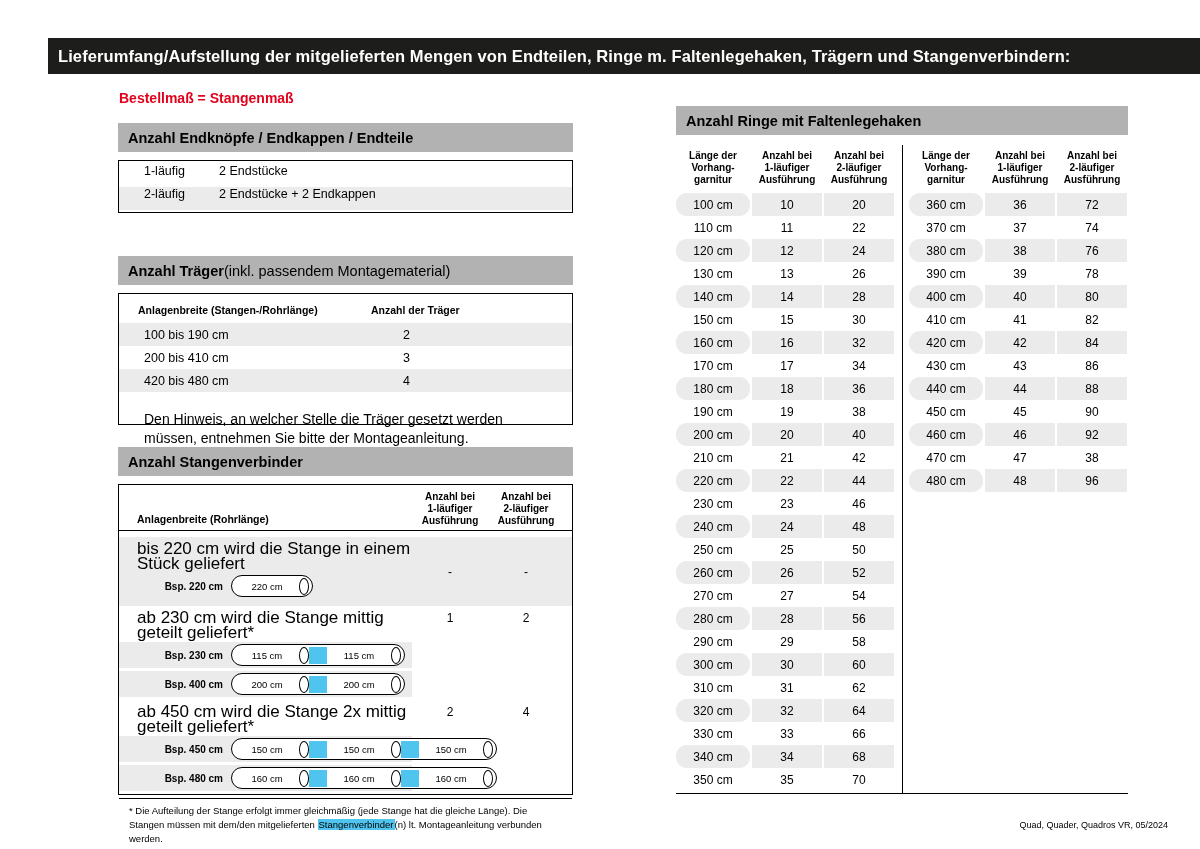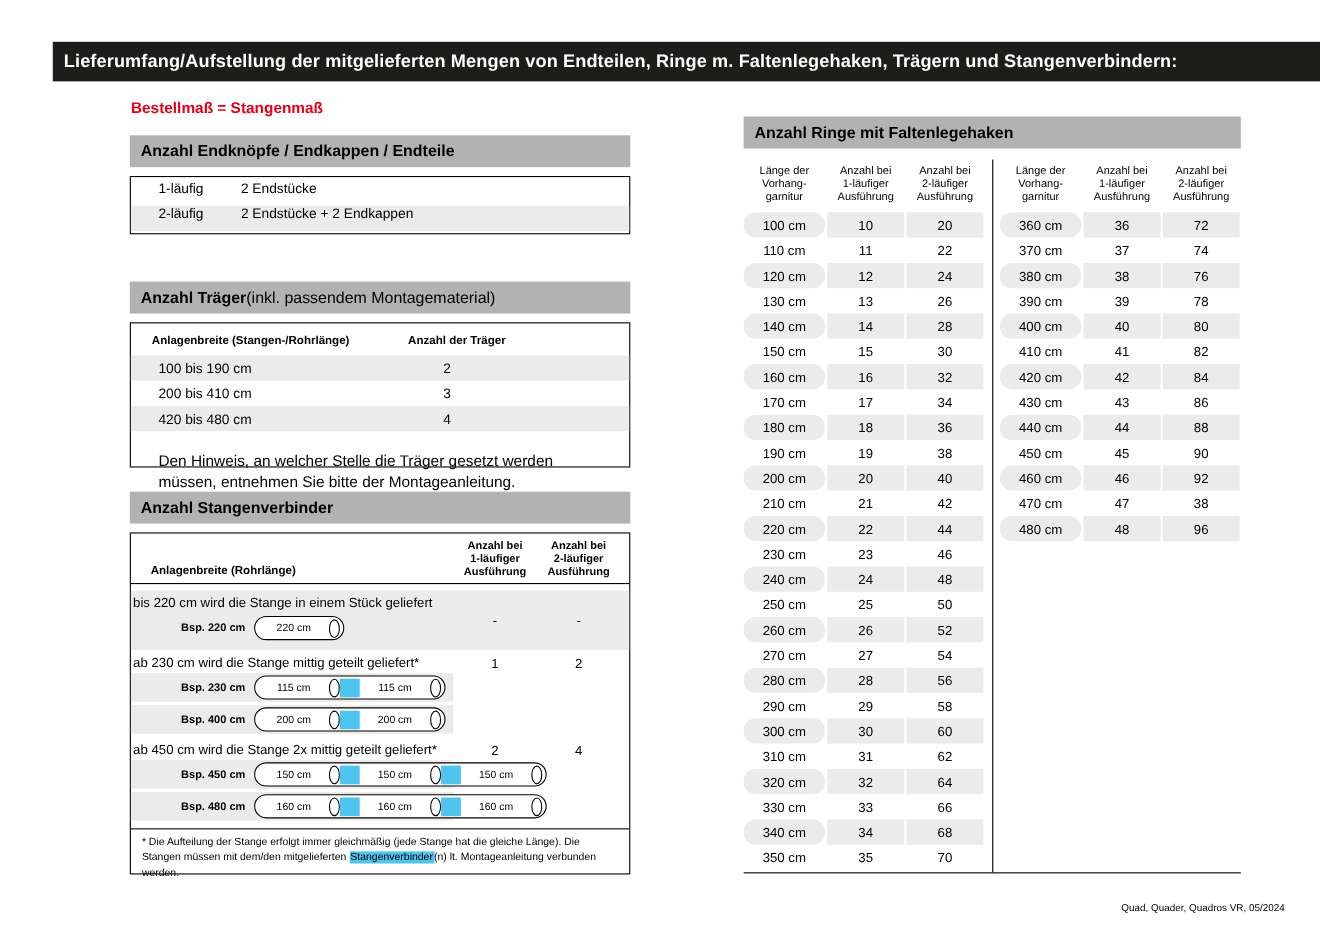--- a/index.html
+++ b/index.html
@@ -54,42 +54,42 @@
   .v-h1{flex:1;font-weight:bold;font-size:10.5px;align-self:flex-end;padding-bottom:2px;}
   .v-hcount{width:76px;font-weight:bold;font-size:10px;text-align:center;white-space:pre-line;line-height:1.2;flex-shrink:0;}
   .v-body{flex:1;padding-top:6px;}
   .vsection{display:flex;margin-bottom:4px;}
   .vleft{flex:1;min-width:0;}
   .vcounts{width:152px;margin-right:8px;display:flex;flex-shrink:0;}
   .vcount{width:76px;text-align:center;font-size:12px;}
   .s1{background:var(--row-gray,#ebebeb);padding:4px 0 4px;}
   .s1 .vcounts{align-items:center;}
   .s2 .vcounts,.s3 .vcounts{align-items:flex-start;padding-top:1px;}
-  .vdesc{font-size:12px;padding-left:2px;margin-bottom:2px;line-height:15px;}
+  .vdesc{font-size:17px;padding-left:18px;margin-bottom:2px;line-height:15px;}
   .vex{display:flex;align-items:center;height:26px;margin-bottom:3px;}
   .s2 .vex,.s3 .vex{background:var(--row-gray,#ebebeb);}
   .vex-label{width:112px;padding-right:8px;box-sizing:border-box;text-align:right;font-size:10px;font-weight:bold;flex-shrink:0;}
   
   .rod{display:inline-flex;align-items:center;height:22px;border:1.5px solid #000;border-radius:11px;background:#fff;box-sizing:border-box;padding:0 3px;}
   .rod-seg{width:64px;text-align:center;font-size:9.5px;white-space:nowrap;}
   .rod-oval{width:10px;height:17px;border:1.5px solid #000;border-radius:50%;background:#fff;box-sizing:border-box;flex-shrink:0;}
   .rod-conn{width:18px;height:17px;background:var(--highlight-cyan,#4fc4ee);flex-shrink:0;}
   .vfootnote{border-top:1px solid #000;font-size:9.5px;line-height:1.45;padding:5px 10px 5px;margin-top:auto;}
   .hl{background:var(--highlight-cyan,#4fc4ee);padding:0 1px;}
   
   #bar-ringe{position:absolute;left:676px;top:106px;width:452px;height:29px;
     background:var(--header-gray,#b2b2b2);display:flex;align-items:center;
     padding-left:10px;box-sizing:border-box;font-size:14.5px;font-weight:bold;}
   .ring-tables{position:absolute;left:676px;top:145px;width:452px;height:649px;
     display:flex;border-bottom:1px solid #000;box-sizing:border-box;}
   .ring-half{width:226px;box-sizing:border-box;}
   .ring-half.left{padding-right:5px;}
   .ring-half.right{border-left:1px solid #000;padding-left:6px;}
   .ring-head{display:flex;gap:2px;padding-top:5px;margin-bottom:7px;}
-  .rhcell{font-size:10px;font-weight:normal;text-align:center;white-space:pre-line;line-height:1.2;}
+  .rhcell{font-size:10px;font-weight:bold;text-align:center;white-space:pre-line;line-height:1.2;}
   .rhcell-0{width:74px;}
   .rhcell-1{width:70px;}
   .rhcell-2{width:70px;}
   .rrow{display:flex;gap:2px;height:23px;}
   .rcell{display:flex;align-items:center;justify-content:center;font-size:12px;height:23px;box-sizing:border-box;}
   .rcell-0{width:74px;border-radius:11px;}
   .rcell-1{width:70px;}
   .rcell-2{width:70px;}
   .rrow.alt .rcell{background:var(--row-gray,#ebebeb);}
   

